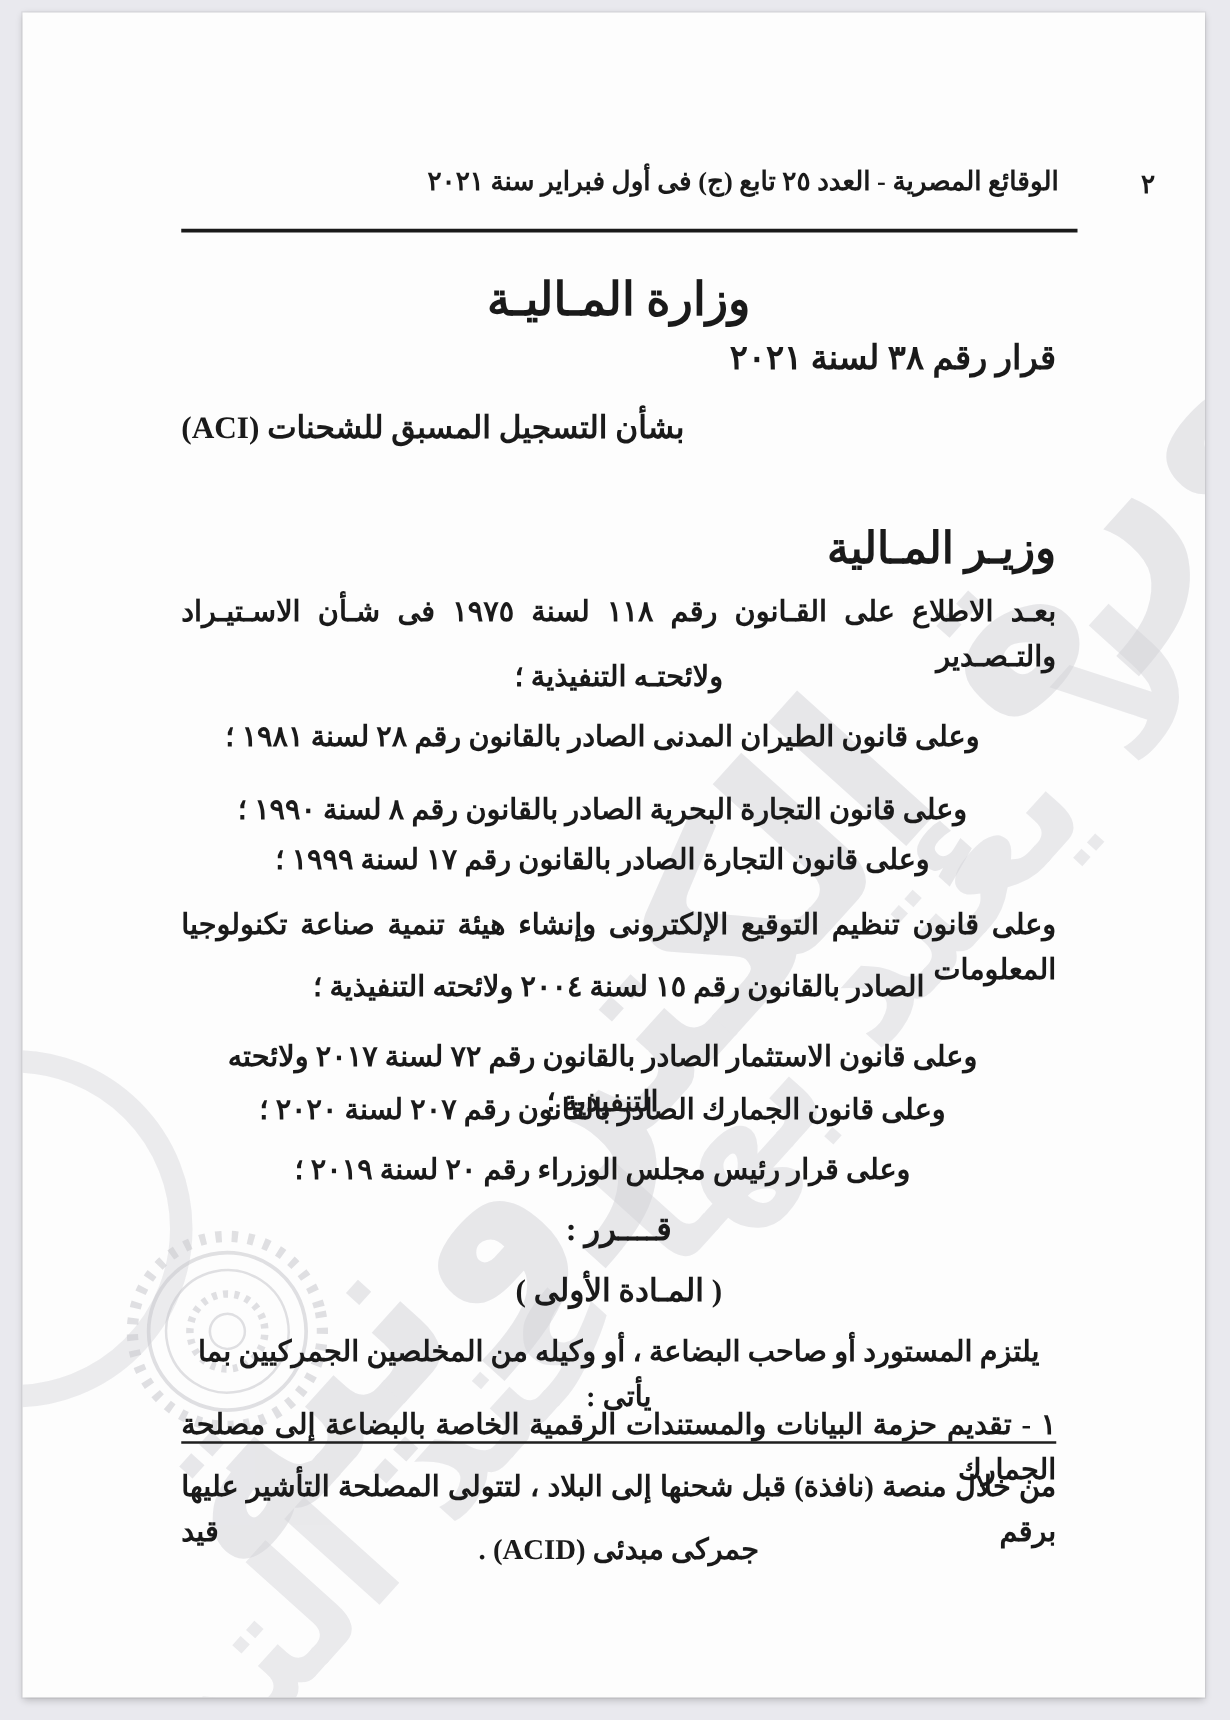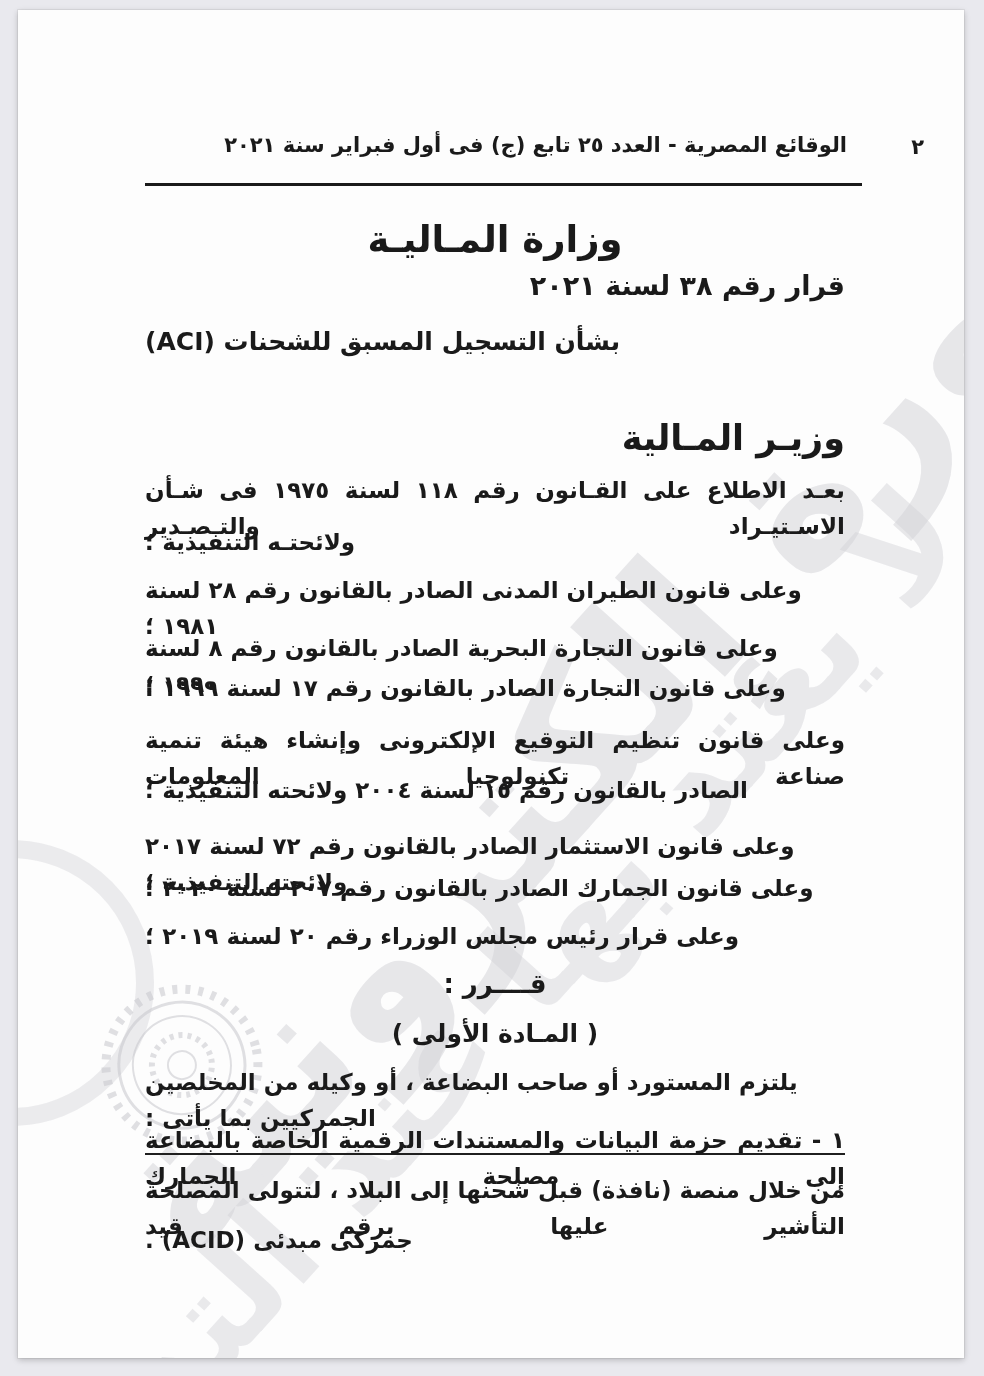--- a/index.html
+++ b/index.html
@@ -29,29 +29,29 @@
     transform:rotate(-48deg);transform-origin:center;
   }
   .wm-arc{
     position:absolute;z-index:1;left:-150px;top:830px;
     width:250px;height:250px;border-radius:50%;
     border:18px solid #dcdce0;opacity:.55;
   }
   .wm-seal{position:absolute;z-index:1;left:72px;top:968px;opacity:.55;transform:rotate(-12deg);}
   
   .content{position:absolute;inset:0;z-index:3;direction:rtl;color:#1a1a1a;}
-  .abs{position:absolute;}
+  .abs{position:absolute;font-family:Liberation Serif, serif;}
   .hdr-issue{top:123px;right:117px;font-size:21px;font-weight:bold;}
   .hdr-num{top:125px;right:40px;font-size:21px;font-weight:bold;}
   .hdr-rule{top:173px;right:102px;width:717px;height:3px;background:#1a1a1a;}
   .t-ministry{top:195px;right:119px;left:127px;text-align:center;font-size:37px;font-weight:bold;letter-spacing:1px;margin-top:13px;}
   .t-decree{top:260px;right:119px;left:127px;text-align:right;font-size:27px;font-weight:bold;}
   .t-subject{top:317px;right:119px;left:127px;text-align:left;font-size:25px;font-weight:bold;}
   .minister{top:408px;right:119px;font-size:35px;font-weight:bold;}
-  .line{right:119px;left:127px;font-size:23px;font-weight:bold;line-height:36px;text-align:left;}
+  .line{right:119px;left:127px;font-size:23px;font-weight:bold;line-height:36px;text-align:center;}
   .line.justify{text-align:justify;text-align-last:justify;}
   .line.indent{padding-right:26px;}
   .center{text-align:center;}
   .intro-underline{border-bottom:2px solid #1f1f1f;padding-bottom:17px;}
 </style>
 </head>
 <body>
 
 <div class="page">
 

